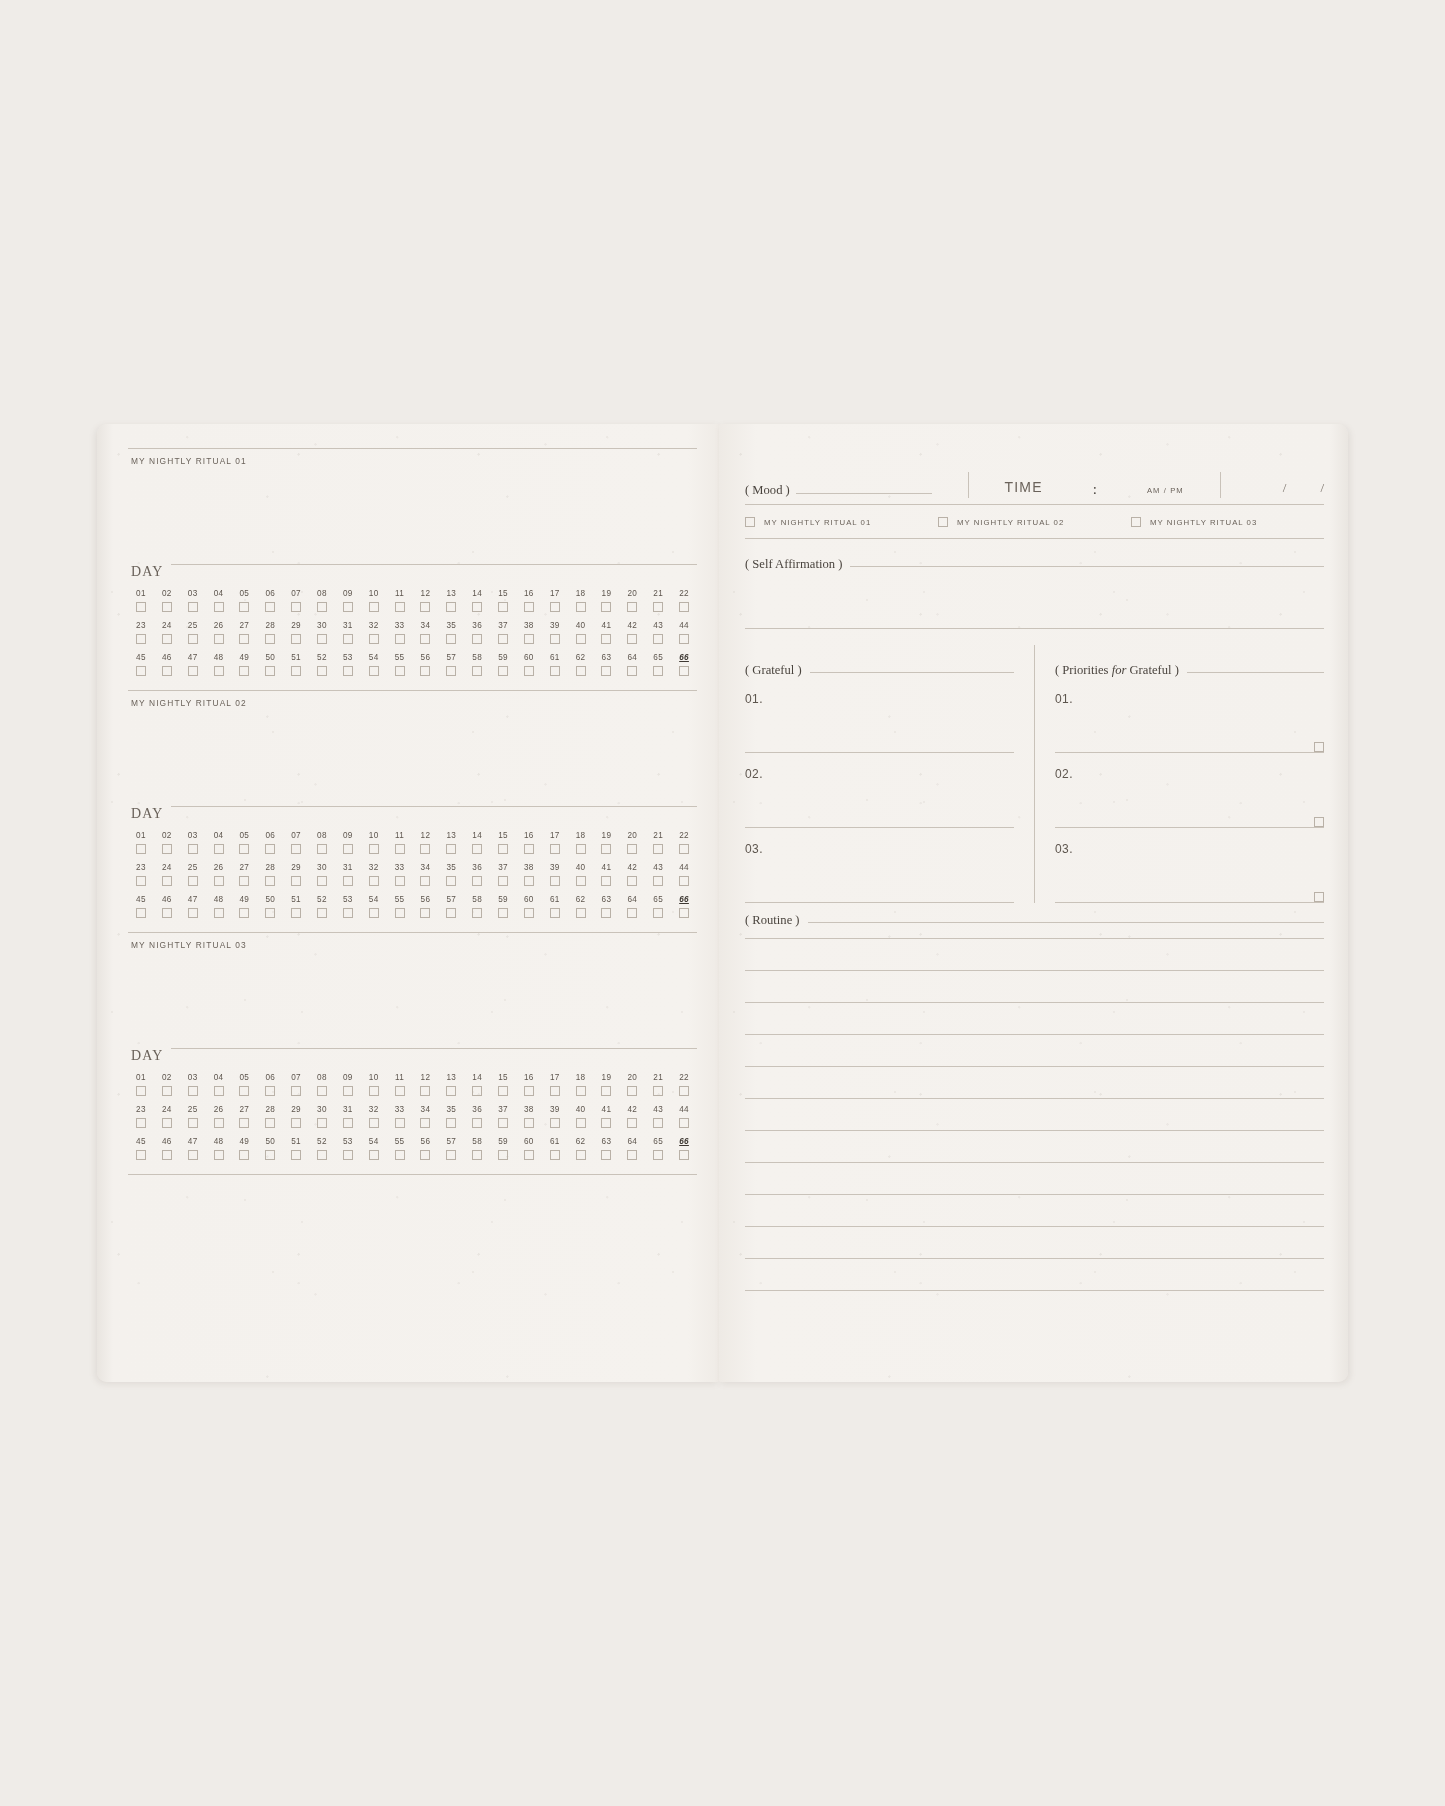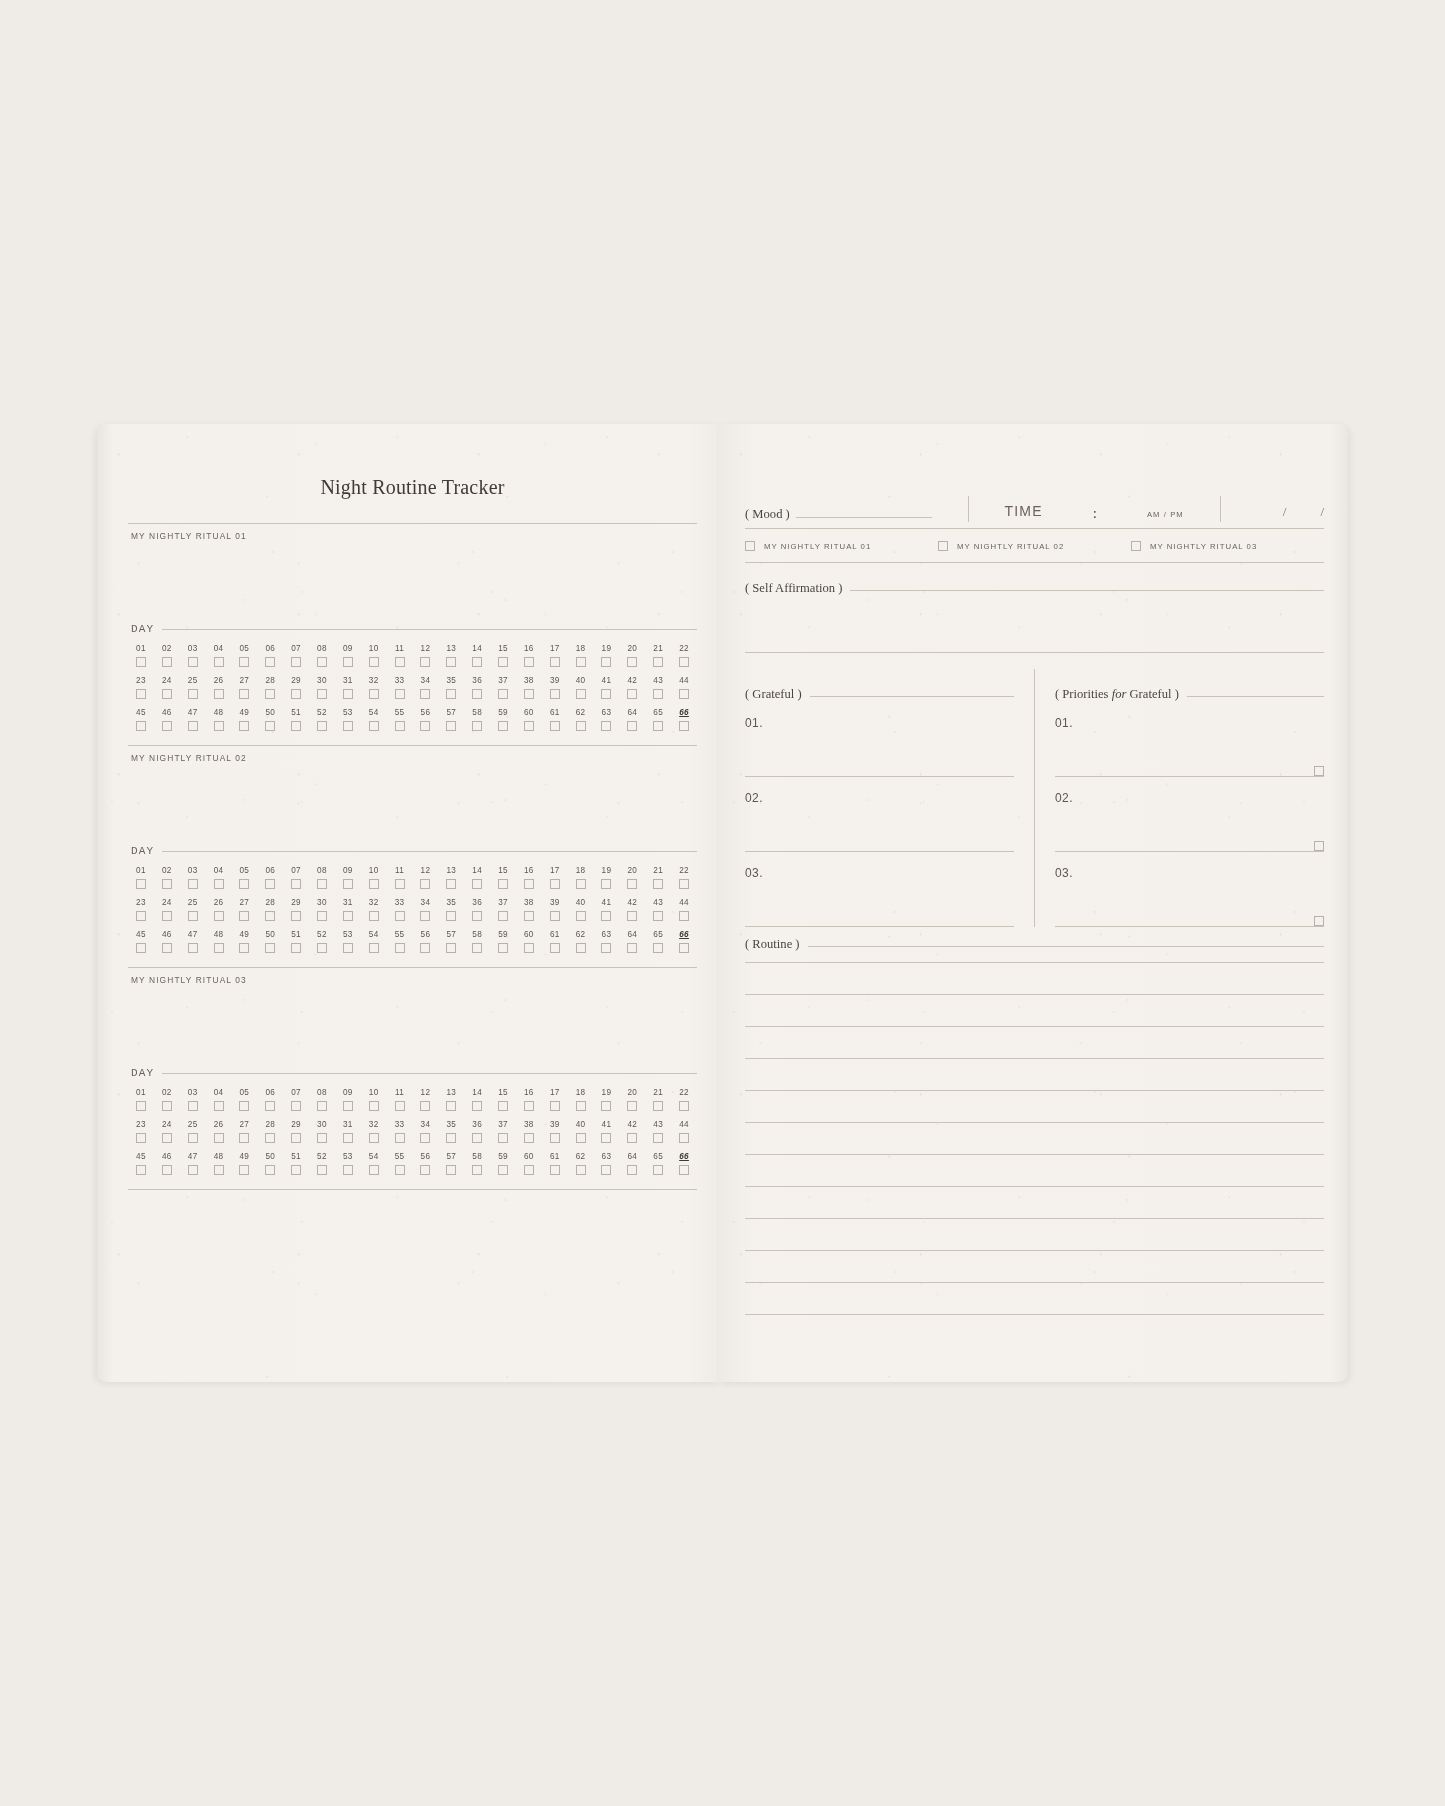--- a/index.html
+++ b/index.html
@@ -100,25 +100,26 @@
   }
   .write-space { height: 78px; }
 
   .day-head {
     display: flex;
     align-items: center;
     gap: 8px;
     margin-top: 4px;
   }
   .day-head .lbl {
-    font-family: Liberation Mono, monospace;
-    font-size: 11px;
+    font-family: Liberation Serif, serif;
+    font-size: 14px;
     letter-spacing: 1.1px;
     color: #6a625a;
     padding-left: 3px;
+    margin-top: 16px;
   }
   .day-head .ln {
     flex: 1;
     border-top: 1px solid #c9c2b9;
     height: 0;
   }
 
   .grid-row {
     display: grid;
     grid-template-columns: repeat(22, 1fr);
@@ -151,21 +152,21 @@
   .paren {
     font-size: 12.6px;
     color: #4a443e;
     white-space: nowrap;
   }
   .paren i { font-style: italic; }
 
   .topbar {
     display: flex;
     align-items: flex-end;
-    margin-top: 72px;
+    margin-top: 48px;
     height: 26px;
     gap: 24px;
   }
   .topbar .mood {
     display: flex;
     align-items: flex-end;
     flex: 1;
     gap: 6px;
   }
   .topbar .mood .ln { flex: 1; border-top: 1px solid #c9c2b9; height: 0; margin-bottom: 4px; }
@@ -264,21 +265,20 @@
 </style>
 </head>
 <body>
 
 <div id="spread">
 
   <div class="page" id="page-left">
     <div class="speckle"></div>
     <div class="lp-inner">
 
-      <div class="title">Night Routine Tracker</div>
 
 
       <div style="height:24px"></div>
 
       <div>
         <hr class="rule">
         <div class="ritual-label">MY NIGHTLY RITUAL 01</div>
         <div class="write-space"></div>
         <div class="day-head">
           <span class="lbl">DAY</span>

